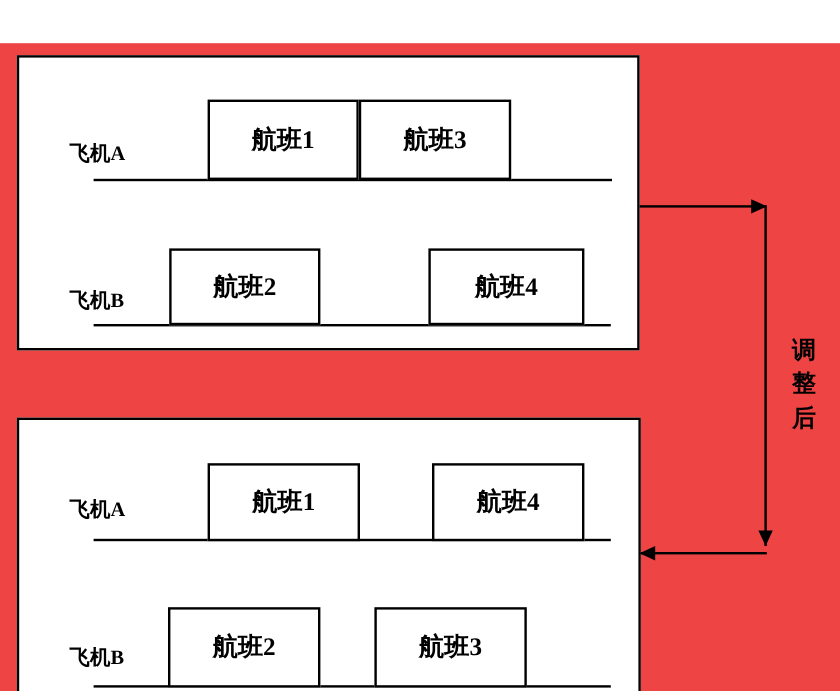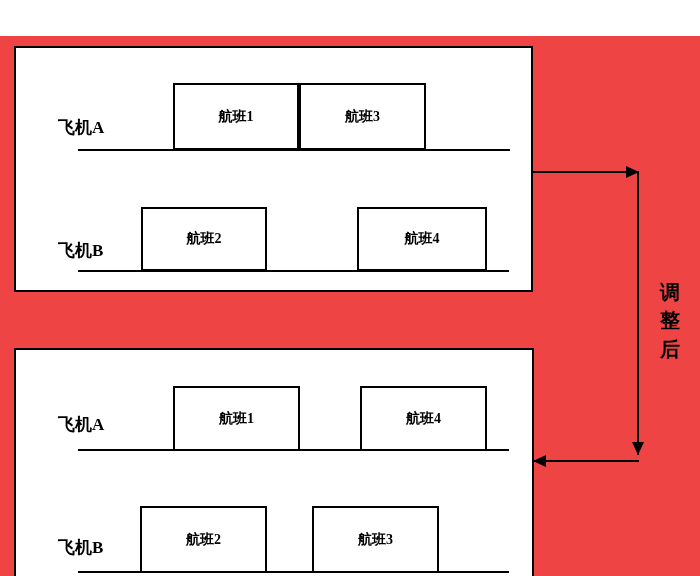--- a/index.html
+++ b/index.html
@@ -49,21 +49,21 @@
     border-top: 2px solid #000000;
   }
   .flight-box {
     position: absolute;
     box-sizing: border-box;
     border: 2px solid #000000;
     background: #ffffff;
     display: flex;
     align-items: center;
     justify-content: center;
-    font-size: 14px;
+    font-size: 21px;
     font-weight: 600;
     white-space: nowrap;
     line-height: 1;
   }
 
   
   .conn-line {
     position: absolute;
     background: #000000;
   }

